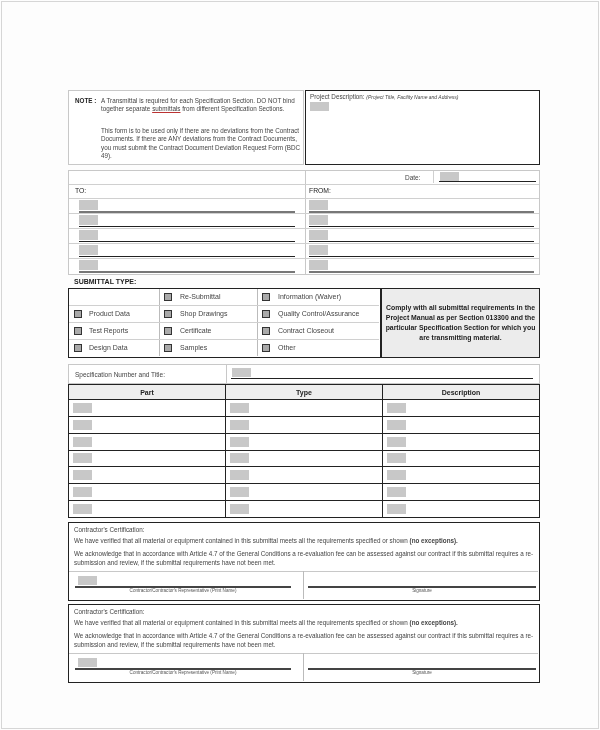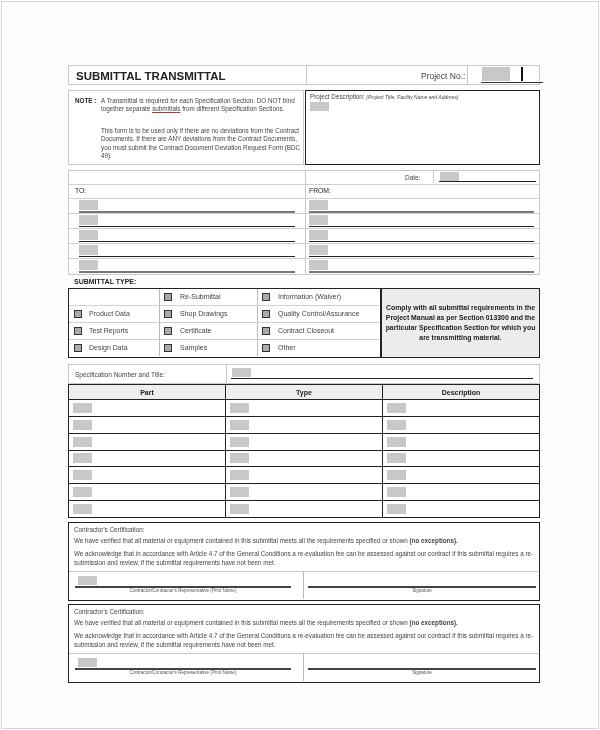--- a/index.html
+++ b/index.html
@@ -127,29 +127,20 @@
     .cert-line-l { position: absolute; left: 6px; top: 63px; width: 216px; height: 1.5px; background: #444; }
     .cert-line-r { position: absolute; left: 239px; top: 63px; width: 228px; height: 1.5px; background: #444; }
     .cert-cap-l { position: absolute; left: 6px; top: 65px; width: 216px; text-align: center; font-size: 4.6px; color: #555; }
     .cert-cap-r { position: absolute; left: 239px; top: 65px; width: 228px; text-align: center; font-size: 4.6px; color: #555; }
   </style>
 </head>
 <body>
 
 <div class="page">
 
-  <div class="abs header-row">
-    <span class="title">SUBMITTAL TRANSMITTAL</span>
-    <div class="hdr-divider"></div>
-    <span class="proj-no-label">Project No.:</span>
-    <div class="proj-no-div"></div>
-    <div class="proj-no-field"></div>
-    <div class="proj-no-bar"></div>
-    <div class="proj-no-line"></div>
-  </div>
 
   <div class="abs note-box">
     <span class="note-label">NOTE :</span>
     <div class="note-p1">
       <span>A Transmittal is required for each Specification Section. DO NOT bind together separate </span><span class="red-ul">submittals</span><span> from different Specification Sections.</span>
     </div>
     <div class="note-p2">This form is to be used only if there are no deviations from the Contract Documents. If there are ANY deviations from the Contract Documents, you must submit the Contract Document Deviation Request Form (BDC 49).</div>
   </div>
 
   <div class="abs desc-box">

